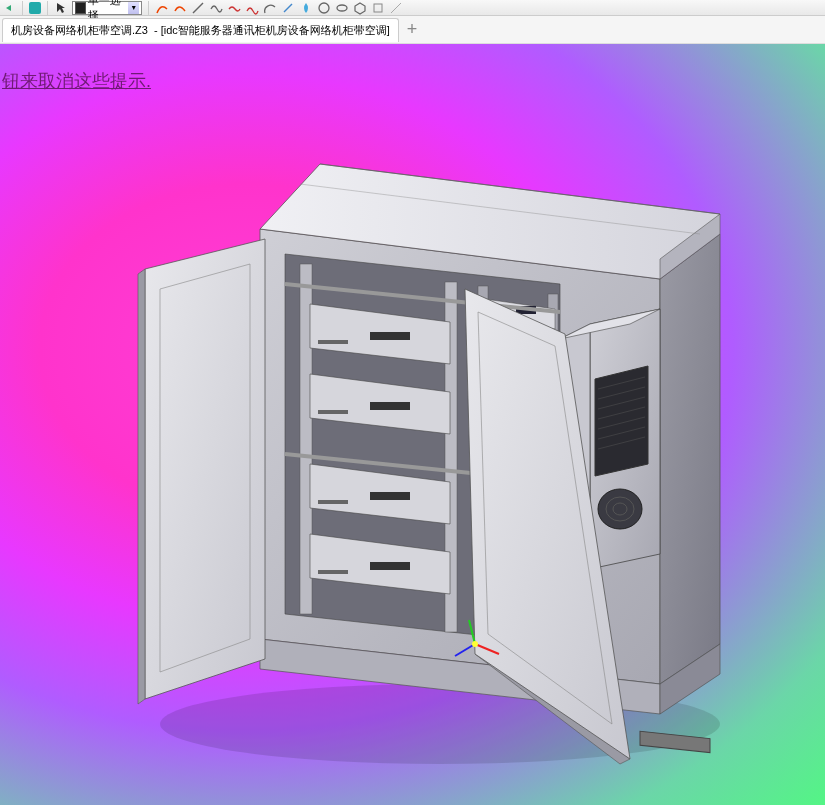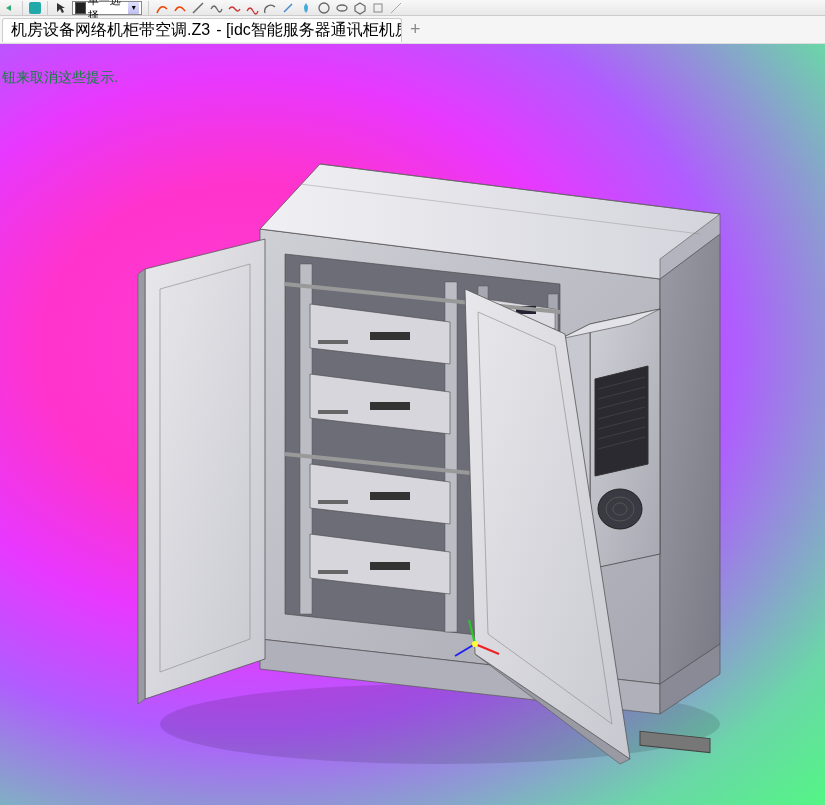--- a/index.html
+++ b/index.html
@@ -66,21 +66,21 @@
   align-items: center;
   padding-left: 2px;
   border-bottom: 1px solid #ddd;
 }
 .tab {
   background: #fff;
   border: 1px solid #ccc;
   border-bottom: none;
   border-radius: 3px 3px 0 0;
   padding: 3px 8px;
-  font-size: 16px;
+  font-size: 11px;
   display: flex;
   align-items: center;
   gap: 6px;
   height: 24px;
   max-width: 400px;
   overflow: hidden;
   white-space: nowrap;
 }
 .new-tab {
   color: #888;
@@ -120,27 +120,28 @@
   background: #fff;
   border: 1px solid #aaa;
   height: 18px;
   padding: 0 2px;
   font-size: 12px;
 }
 .bulb { color: #e0c000; font-size: 12px; margin-right: 2px; }
 .circle-ind { width:10px; height:10px; border:1px solid #555; border-radius:50%; background:#dfd; margin-right:2px; }
 
 .hint-row {
-  font-size: 14px;
-  color: #15803d;
+  font-size: 18px;
+  color: #701a75;
   padding: 1px 2px;
   position: absolute;
   top: 68px;
   left: 0;
   z-index: 10;
+  text-decoration: underline;
 }
 
 
 .viewport {
   position: absolute;
   top: 44px;
   left: 0;
   right: 0;
   bottom: 0;
   background: radial-gradient(ellipse 140% 120% at 30% 40%,

